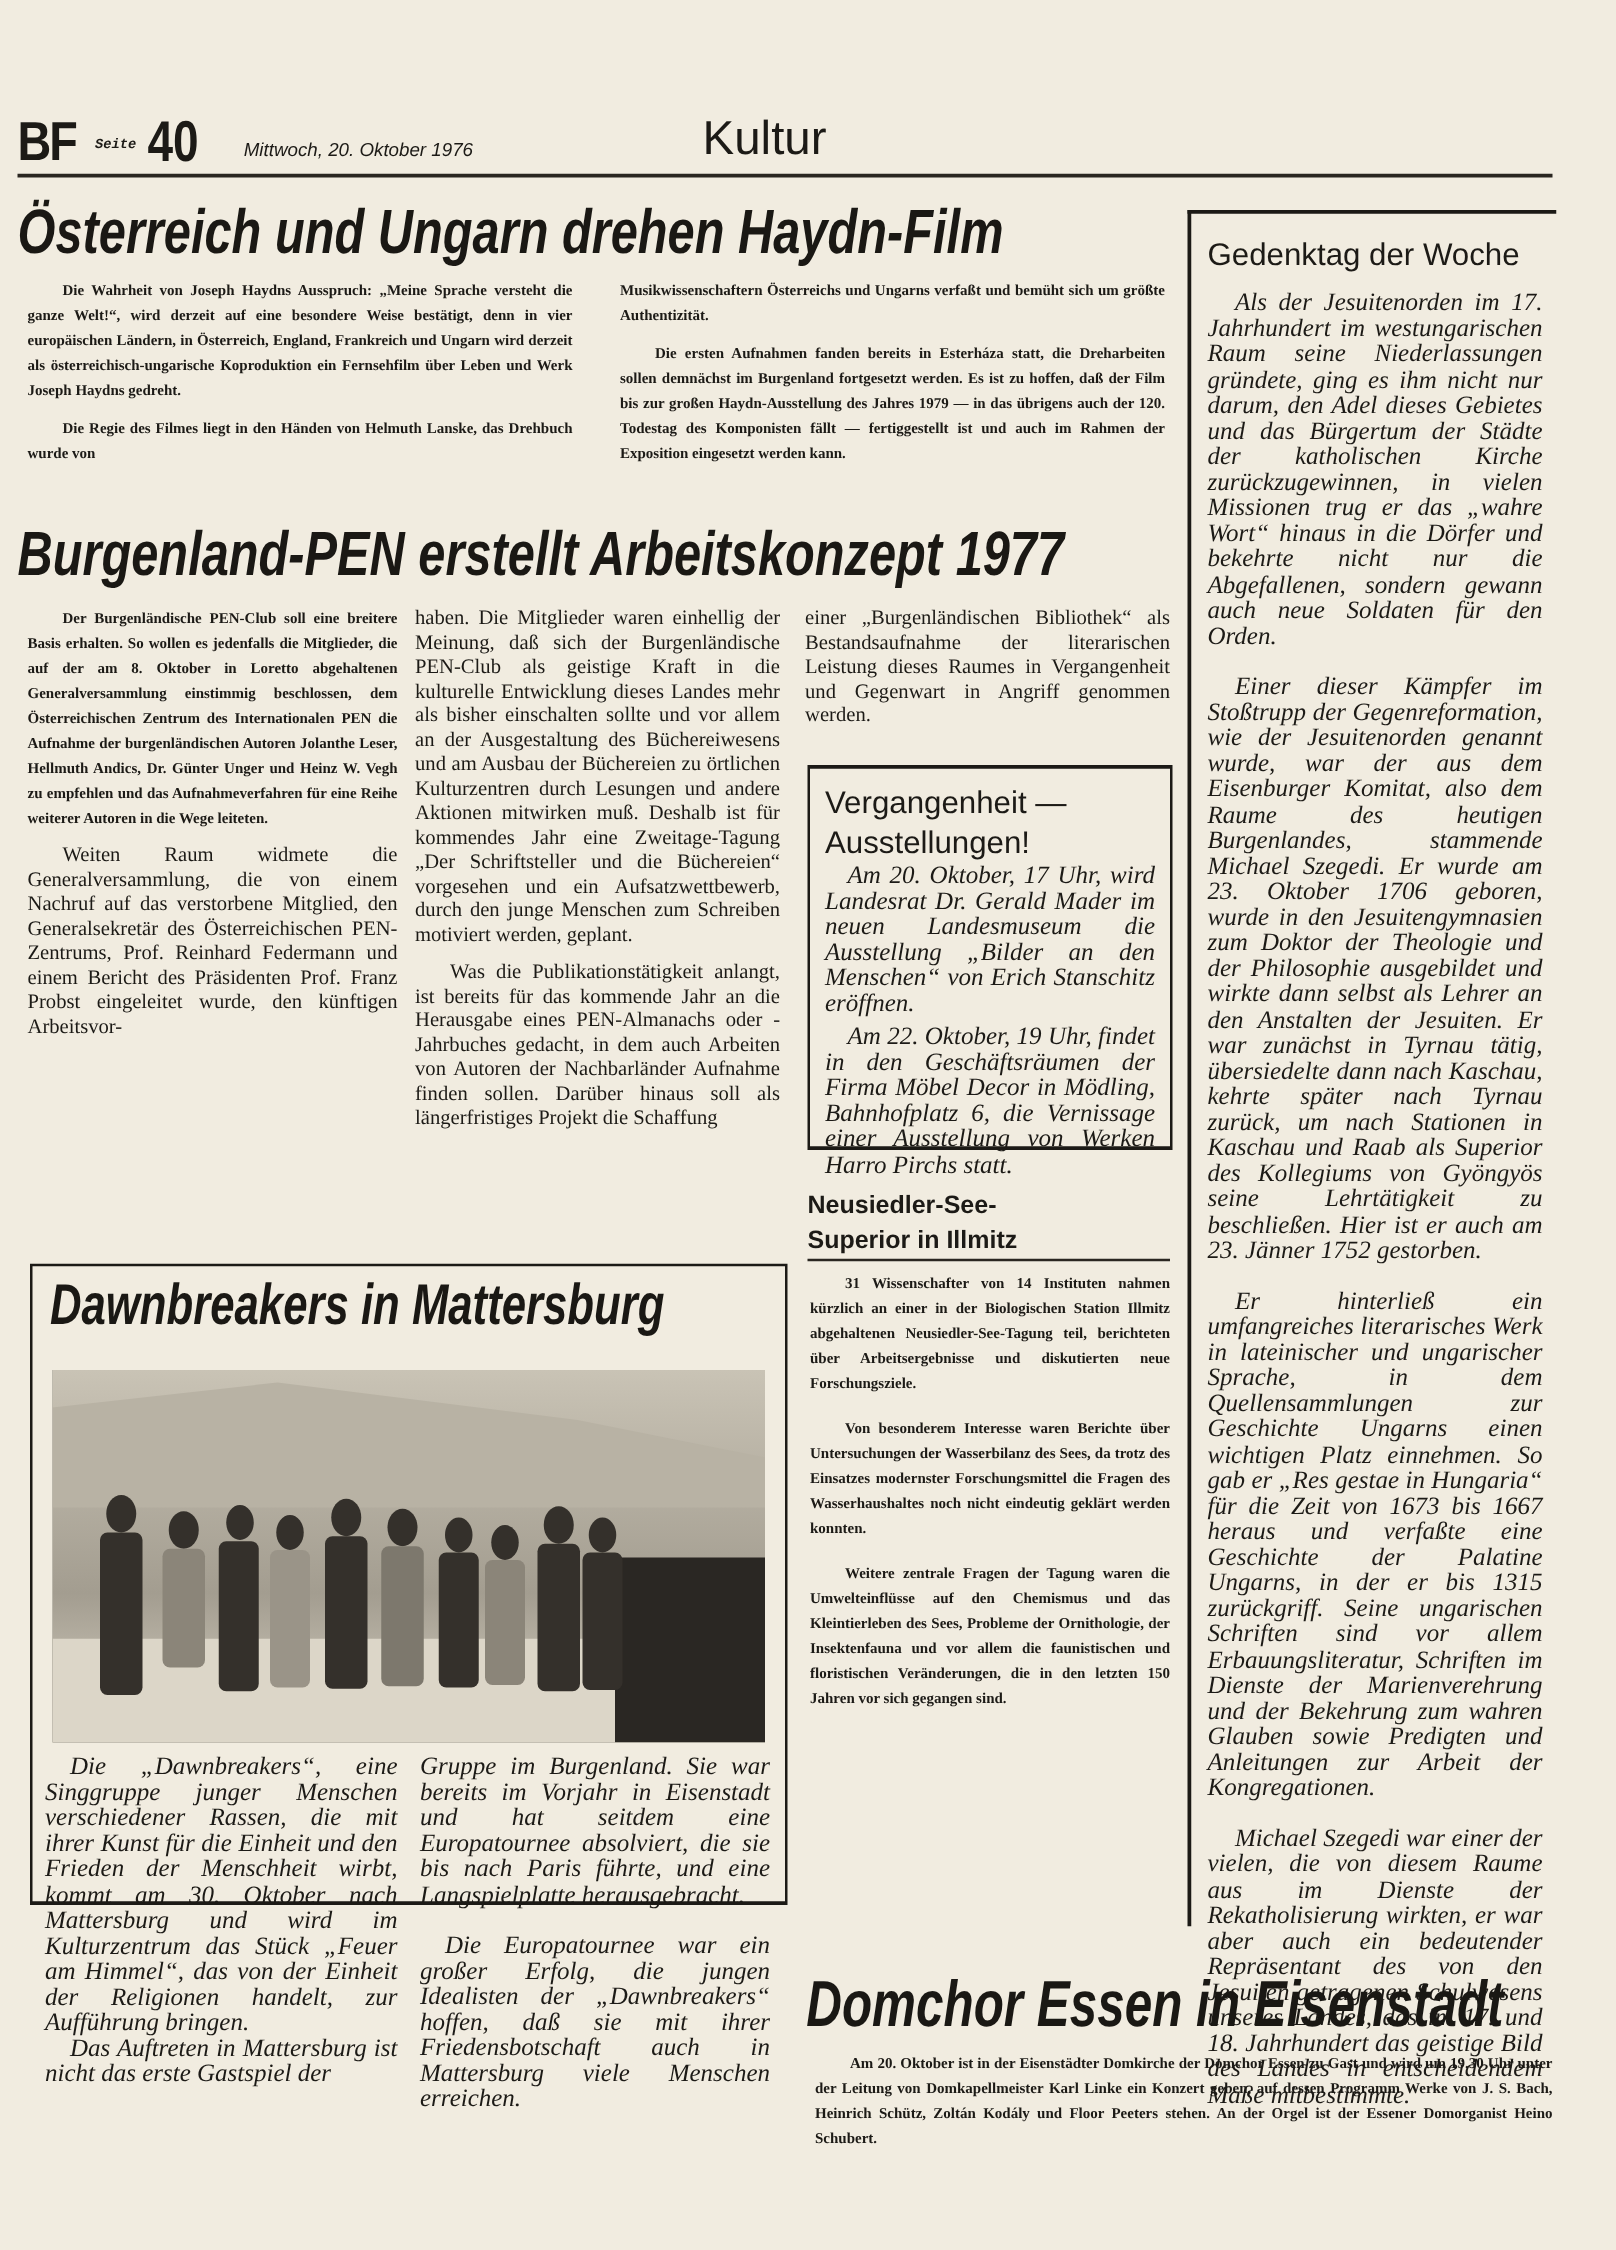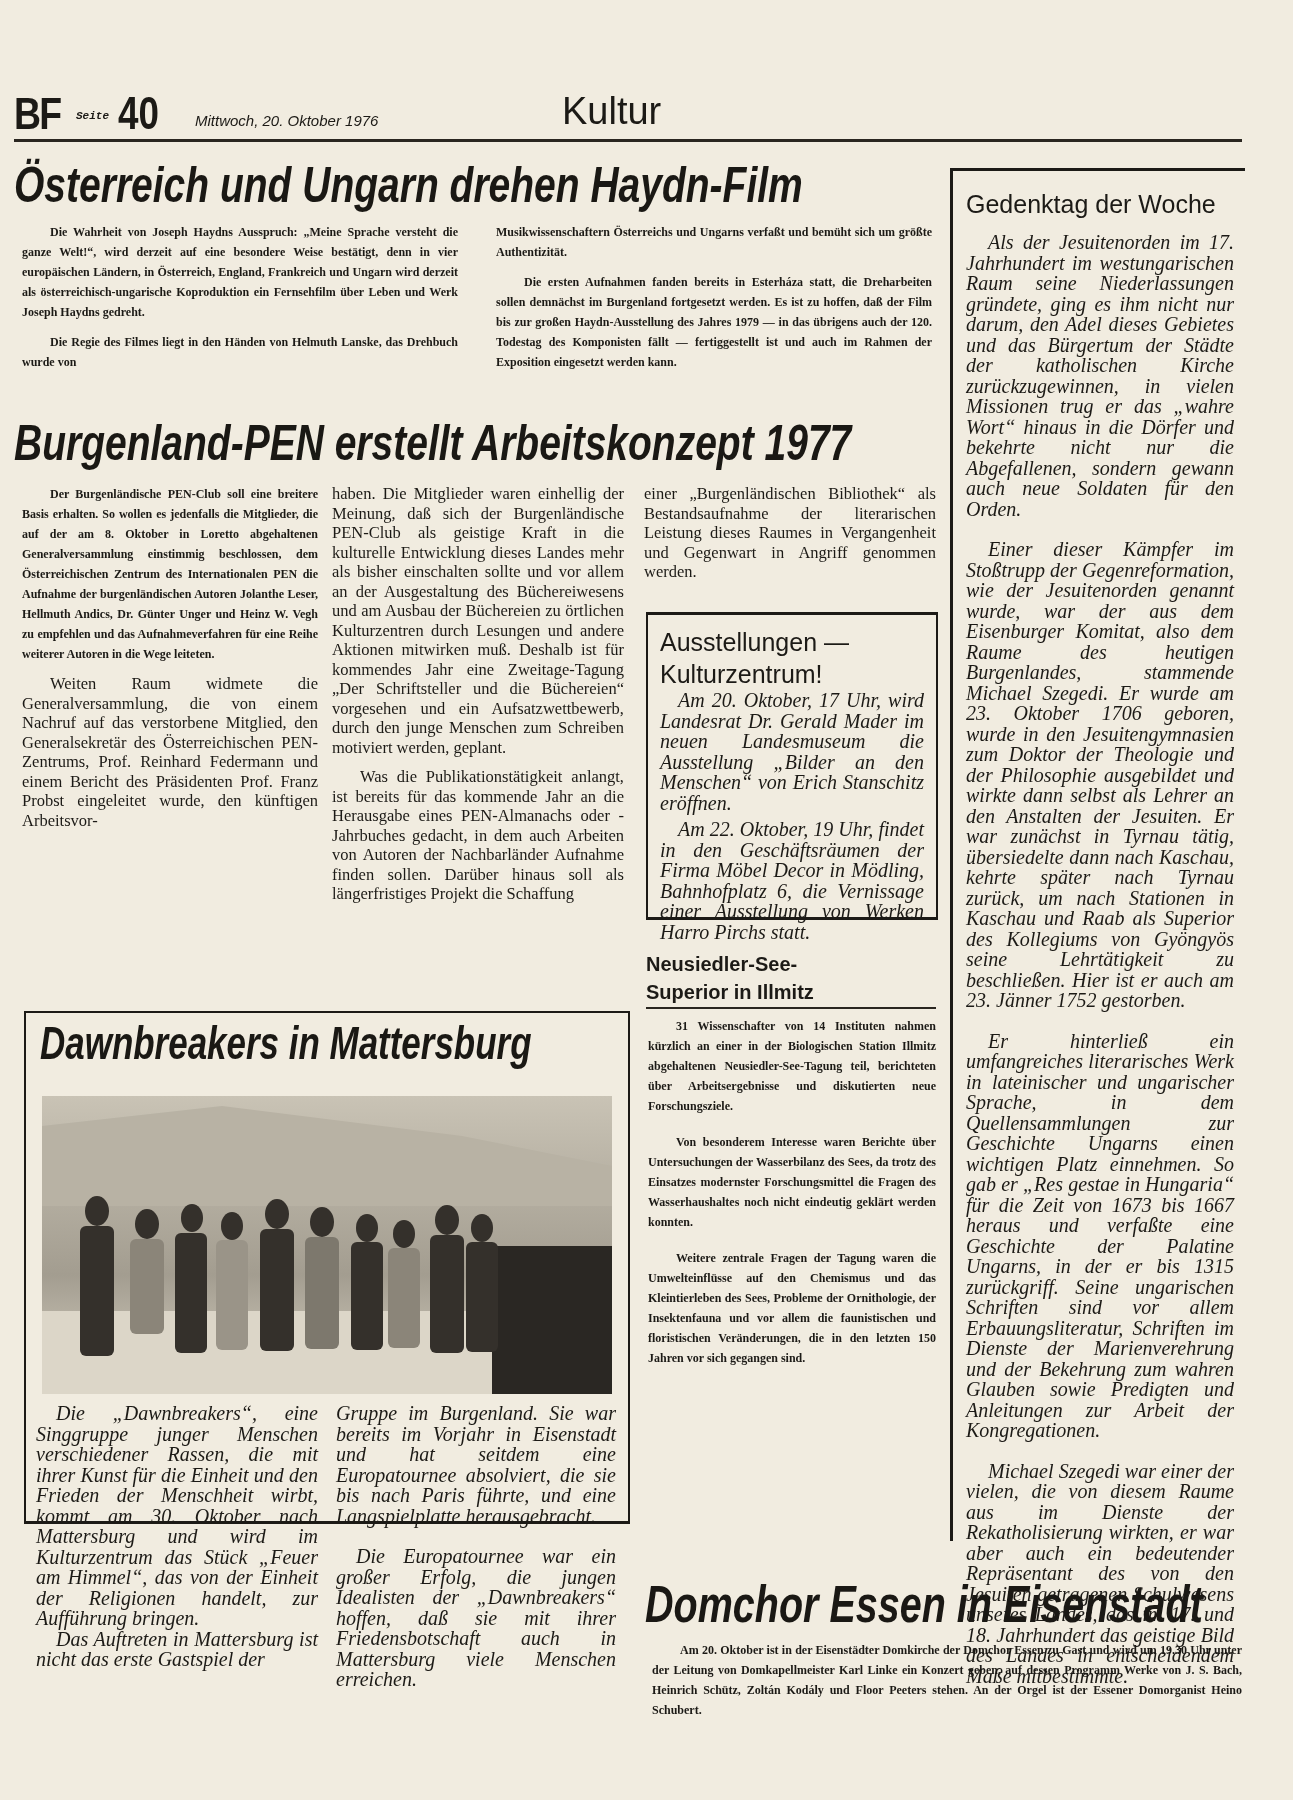--- a/index.html
+++ b/index.html
@@ -97,22 +97,22 @@
 <div class="abs col reg c-pen-2">
   <p style="text-indent:0">haben. Die Mitglieder waren einhellig der Meinung, daß sich der Burgenländische PEN-Club als geistige Kraft in die kulturelle Entwicklung dieses Landes mehr als bisher einschalten sollte und vor allem an der Ausgestaltung des Büchereiwesens und am Ausbau der Büchereien zu örtlichen Kulturzentren durch Lesungen und andere Aktionen mitwirken muß. Deshalb ist für kommendes Jahr eine Zweitage-Tagung „Der Schriftsteller und die Büchereien“ vorgesehen und ein Aufsatzwettbewerb, durch den junge Menschen zum Schreiben motiviert werden, geplant.</p>
   <p>Was die Publikationstätigkeit anlangt, ist bereits für das kommende Jahr an die Herausgabe eines PEN-Almanachs oder -Jahrbuches gedacht, in dem auch Arbeiten von Autoren der Nachbarländer Aufnahme finden sollen. Darüber hinaus soll als längerfristiges Projekt die Schaffung</p>
 </div>
 <div class="abs col reg c-pen-3">
   <p style="text-indent:0">einer „Burgenländischen Bibliothek“ als Bestandsaufnahme der literarischen Leistung dieses Raumes in Vergangenheit und Gegenwart in Angriff genommen werden.</p>
 </div>
 
 <div class="abs frame-aus"></div>
 <div class="abs aus-title">
-  <div>Ausstellungen —</div>
-  <div>Kulturzentrum!</div>
+  <div>Vergangenheit —</div>
+  <div>Ausstellungen!</div>
 </div>
 <div class="abs col ital c-aus">
   <p>Am 20. Oktober, 17 Uhr, wird Landesrat Dr. Gerald Mader im neuen Landesmuseum die Ausstellung „Bilder an den Menschen“ von Erich Stanschitz eröffnen.</p>
   <p>Am 22. Oktober, 19 Uhr, findet in den Geschäftsräumen der Firma Möbel Decor in Mödling, Bahnhofplatz 6, die Vernissage einer Ausstellung von Werken Harro Pirchs statt.</p>
 </div>
 
 <div class="abs neu-title">
   <div>Neusiedler-See-</div>
   <div>Superior in Illmitz</div>
 </div>

